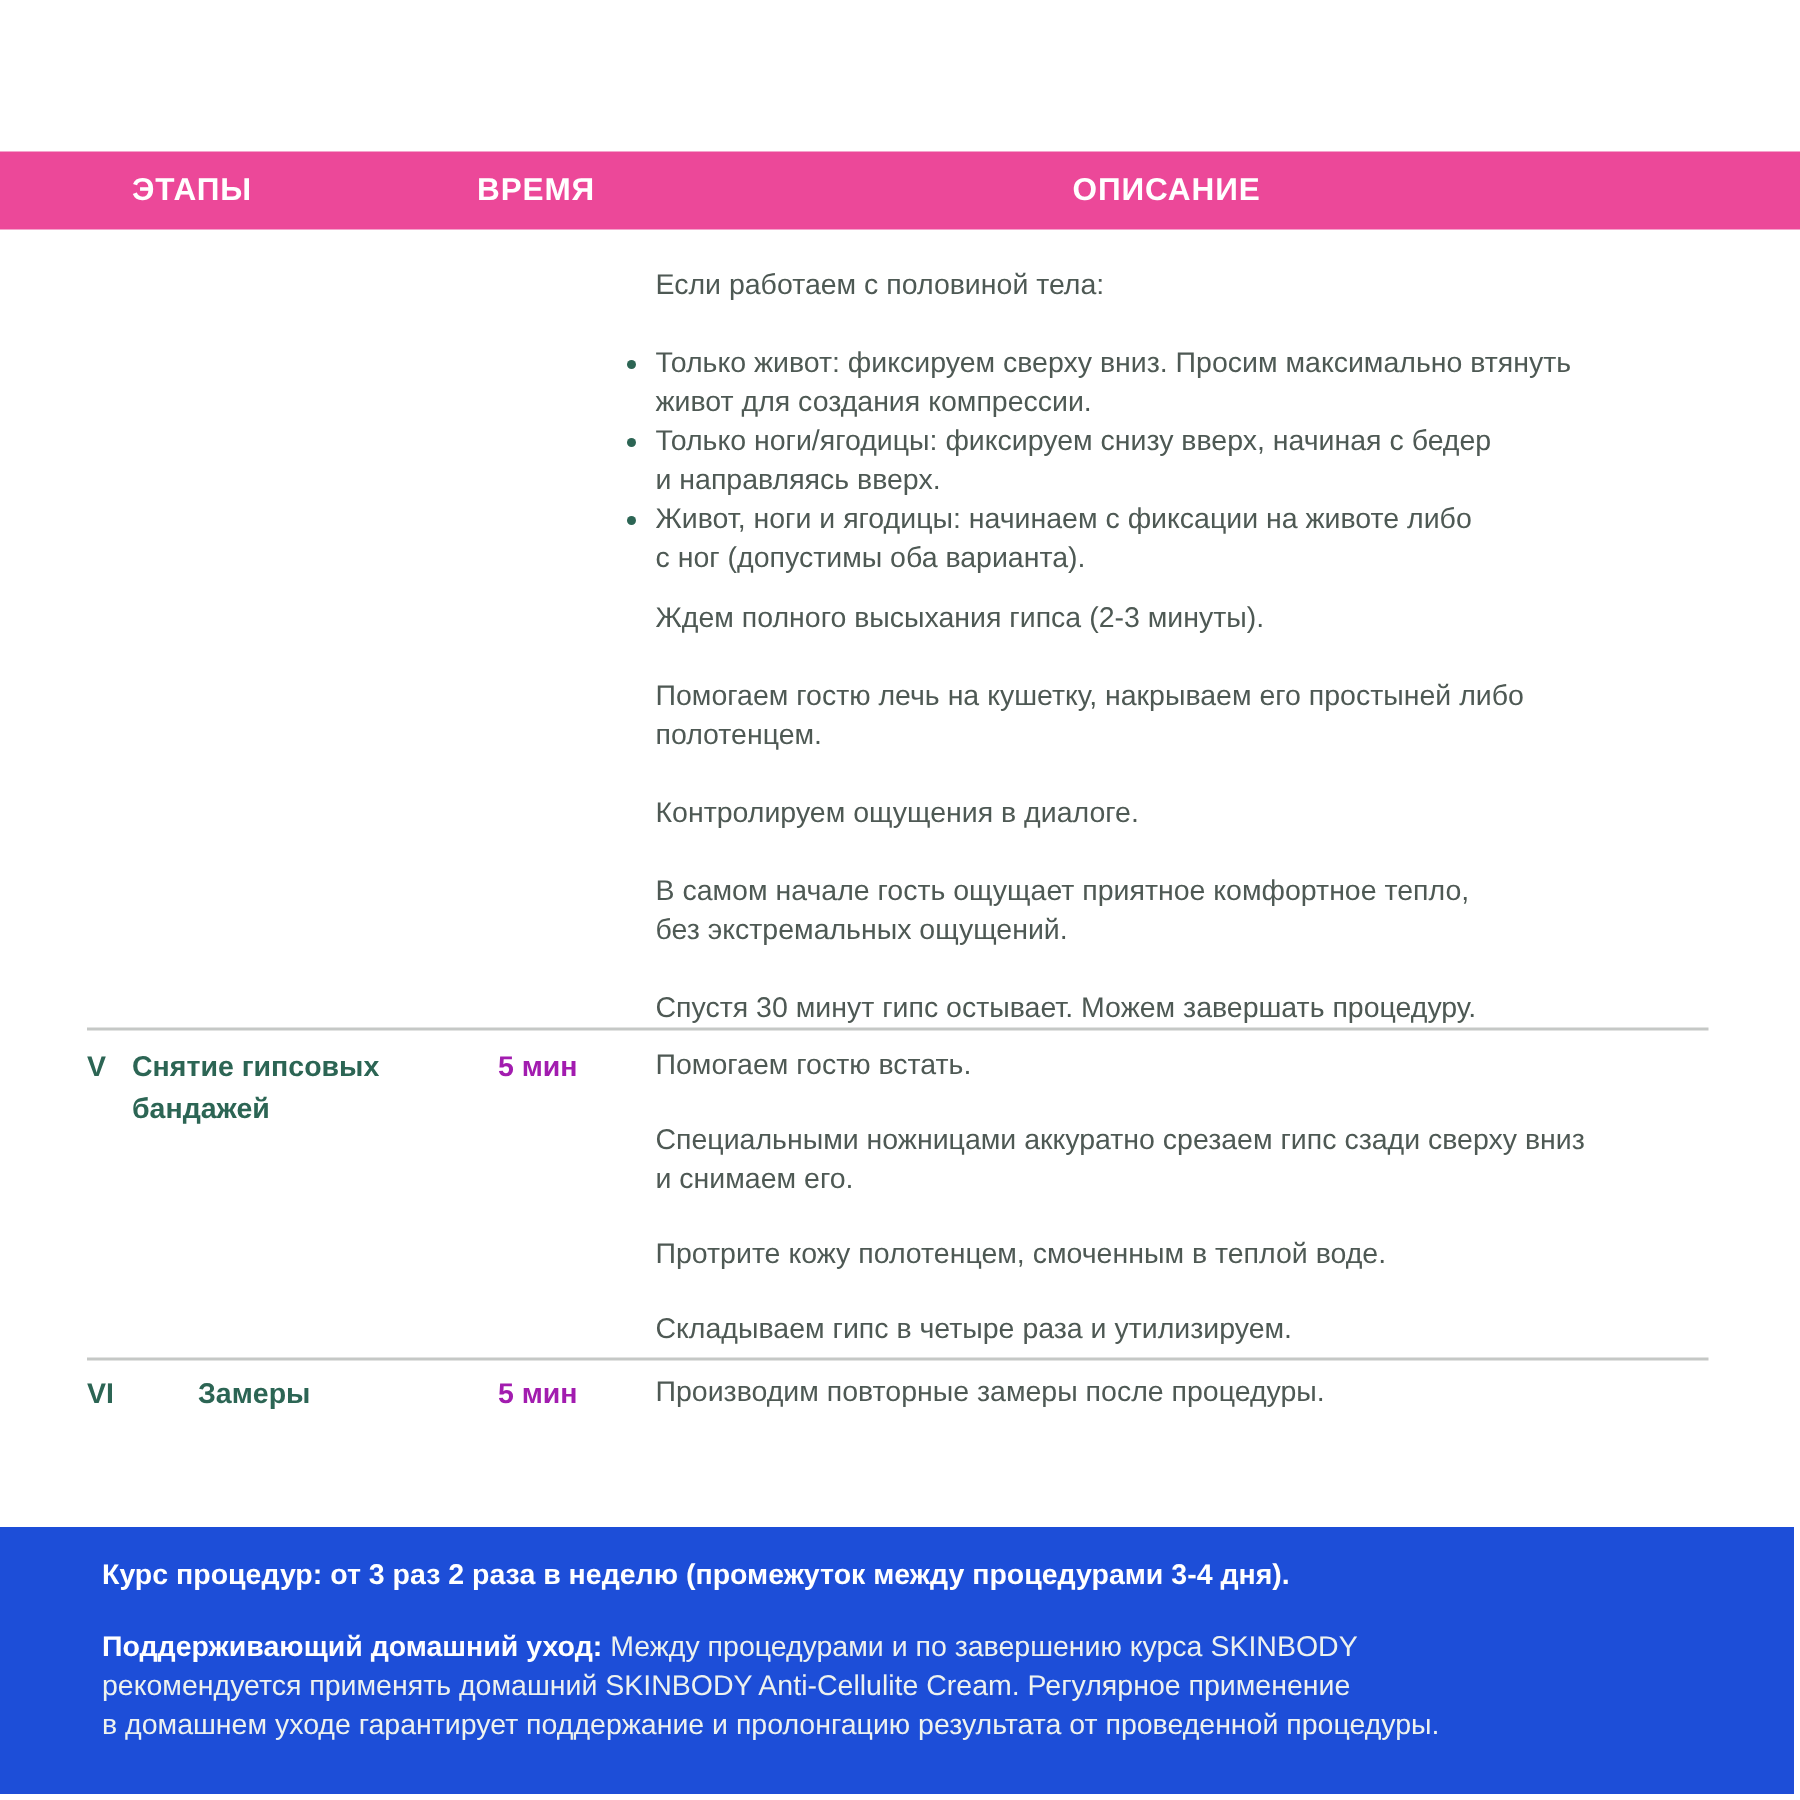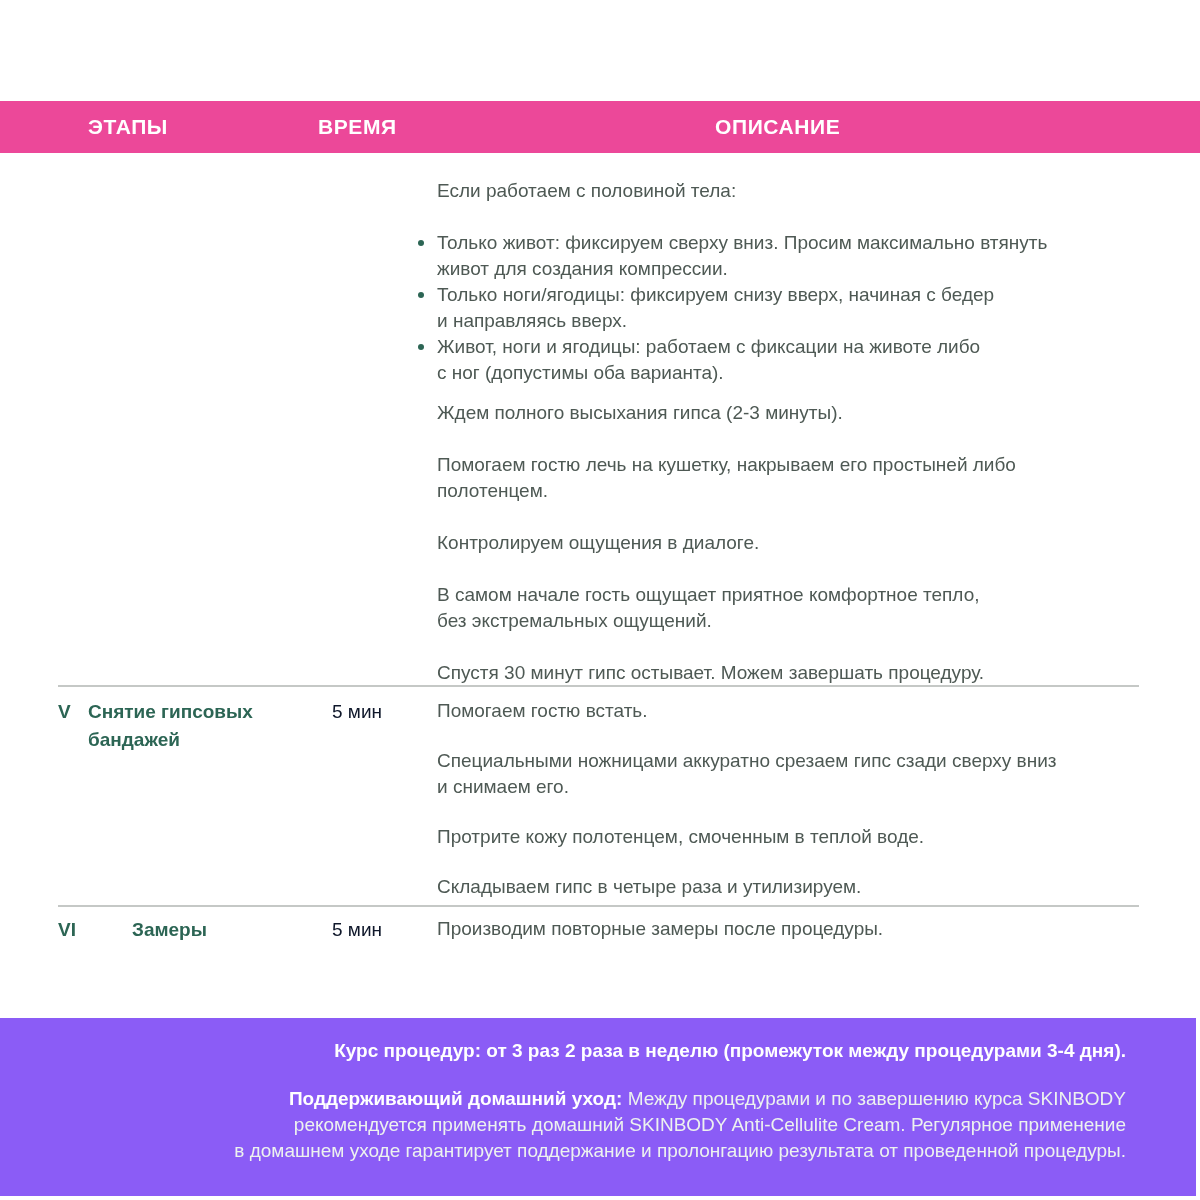--- a/index.html
+++ b/index.html
@@ -45,34 +45,34 @@
 
   
   .stage-cell { position:absolute; left:58px; width:250px; display:flex; }
   .stage-cell .numeral {
     flex:none; width:30px; font-size:19px; font-weight:700; color:#2c6554; line-height:28px;
   }
   .stage-cell .title {
     font-size:19px; font-weight:700; color:#2c6554; line-height:28px; white-space:pre-line;
   }
   .time-cell {
-    position:absolute; left:332px; font-size:19px; font-weight:400;
-    color:#0f172a; line-height:28px;
+    position:absolute; left:332px; font-size:19px; font-weight:700;
+    color:#a21caf; line-height:28px;
   }
   .row2-top { top:698px; }
   .row3-top { top:916px;gap:44px; }
   .desc-2 { top:686px; padding-top:12px; }
   .desc-2 .para { margin-bottom:24px; }
   .desc-3 { top:916px; }
   .desc-3 .para { margin-bottom:0; }
 
   
   .footer {
     position:absolute; top:1018px; left:0; width:1196px; height:178px;
-    background:#8b5cf6; color:#edf2ef; padding:20px 70px 16px 68px;text-align:right;
+    background:#1d4ed8; color:#edf2ef; padding:20px 70px 16px 68px;
   }
   .footer .course {
     font-size:19px; line-height:26px; font-weight:700; color:#ffffff;
     margin-bottom:22px; white-space:pre-line;
   }
   .footer .care { font-size:19px; line-height:26px; }
   .footer .care b { color:#ffffff; }
   .footer .care .care-text { white-space:pre-line; }
 </style>
 </head>
@@ -95,21 +95,21 @@
         <span class="btext">Только живот: фиксируем сверху вниз. Просим максимально втянуть
 живот для создания компрессии.</span>
       </div>
       <div class="bullet">
         <span class="dot"></span>
         <span class="btext">Только ноги/ягодицы: фиксируем снизу вверх, начиная с бедер
 и направляясь вверх.</span>
       </div>
       <div class="bullet">
         <span class="dot"></span>
-        <span class="btext">Живот, ноги и ягодицы: работаем с фиксации на животе либо
+        <span class="btext">Живот, ноги и ягодицы: начинаем с фиксации на животе либо
 с ног (допустимы оба варианта).</span>
       </div>
     </div>
 
     <p class="para">Ждем полного высыхания гипса (2-3 минуты).</p>
     <p class="para">Помогаем гостю лечь на кушетку, накрываем его простыней либо
 полотенцем.</p>
     <p class="para">Контролируем ощущения в диалоге.</p>
     <p class="para">В самом начале гость ощущает приятное комфортное тепло,
 без экстремальных ощущений.</p>

